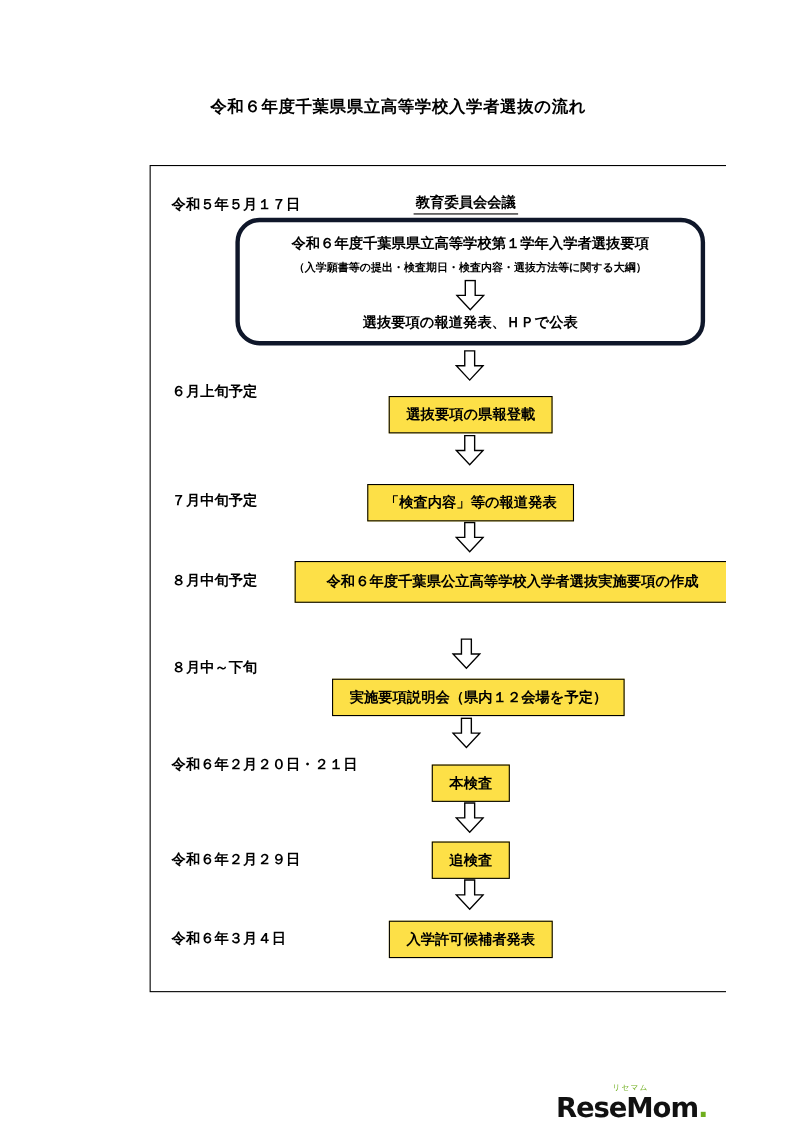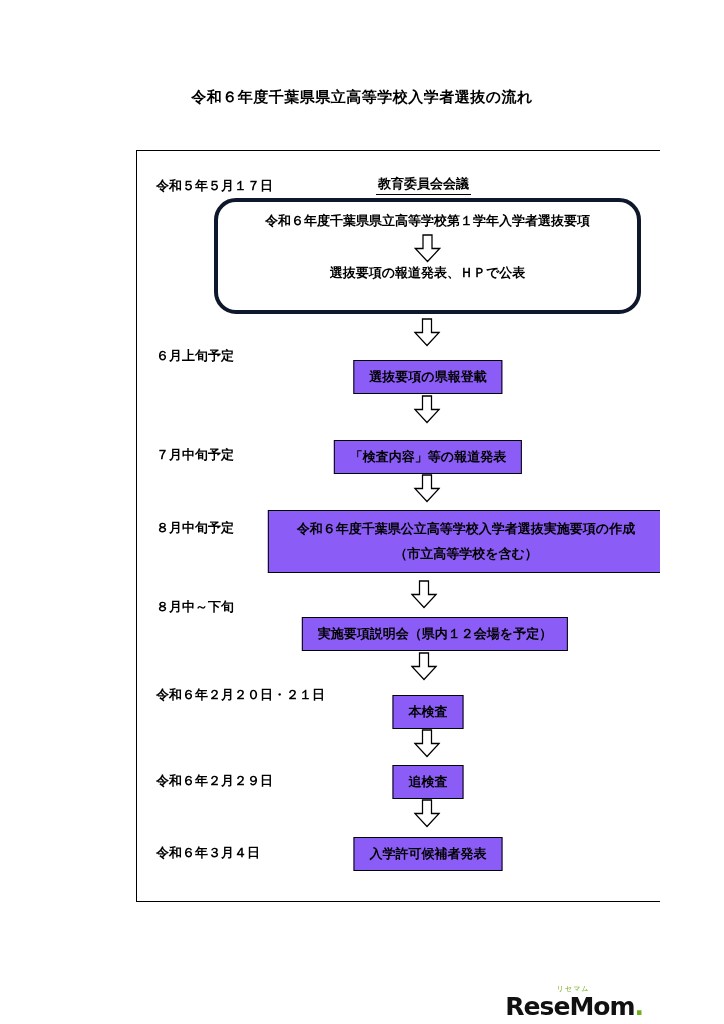--- a/index.html
+++ b/index.html
@@ -65,21 +65,21 @@
   .arrow-inline { display: block; margin-top: 4px; line-height: 0; }
   .arrow {
     position: absolute;
     transform: translateX(-50%);
     line-height: 0;
   }
   .fbox {
     position: absolute;
     transform: translateX(-50%);
     border: 1px solid #000;
-    background: #8b5cf6;
+    background: #fde047;
     font-size: 13px;
     font-weight: bold;
     text-align: center;
     padding: 7px 15px;
     white-space: nowrap;
   }
   .fbox .second-line { display: block; margin-top: 7px; font-weight: bold; }
   .logo {
     position: absolute;
     right: 16px;
@@ -113,20 +113,21 @@
 
   <div class="title">令和６年度千葉県県立高等学校入学者選抜の流れ</div>
 
   <div class="outer"></div>
 
   <span class="date" style="left:92px; top:175px;">令和５年５月１７日</span>
   <span class="date underline" style="left:312px; top:173px;">教育委員会会議</span>
 
   <div class="rounded">
     <div class="rline1">令和６年度千葉県県立高等学校第１学年入学者選抜要項</div>
+    <div class="rline2">（入学願書等の提出・検査期日・検査内容・選抜方法等に関する大綱）</div>
     <span class="arrow-inline">
       <svg viewBox="0 0 30 32" width="27" height="29" aria-hidden="true">
           <polygon points="10,1 20,1 20,16 28.5,16 15,30.5 1.5,16 10,16" fill="#fff" stroke="#000" stroke-width="1.4"></polygon>
         </svg>
     </span>
     <div class="rline3">選抜要項の報道発表、ＨＰで公表</div>
   </div>
 
   <span class="arrow" style="left:363px; top:316px;">
     <svg viewBox="0 0 30 32" width="27" height="29" aria-hidden="true">
@@ -148,21 +149,20 @@
 
   <span class="arrow" style="left:363px; top:472px;">
     <svg viewBox="0 0 30 32" width="27" height="29" aria-hidden="true">
         <polygon points="10,1 20,1 20,16 28.5,16 15,30.5 1.5,16 10,16" fill="#fff" stroke="#000" stroke-width="1.4"></polygon>
       </svg>
   </span>
 
   <span class="date" style="left:92px; top:517px;">８月中旬予定</span>
   <div class="fbox" style="left:402px; top:508px; padding:9px 28px;">
     <span>令和６年度千葉県公立高等学校入学者選抜実施要項の作成</span>
-    <span class="second-line">（市立高等学校を含む）</span>
   </div>
 
   <span class="date" style="left:92px; top:596px;">８月中～下旬</span>
   <span class="arrow" style="left:360px; top:578px;">
     <svg viewBox="0 0 30 32" width="27" height="29" aria-hidden="true">
         <polygon points="10,1 20,1 20,16 28.5,16 15,30.5 1.5,16 10,16" fill="#fff" stroke="#000" stroke-width="1.4"></polygon>
       </svg>
   </span>
   <div class="fbox" style="left:371px; top:615px;">実施要項説明会（県内１２会場を予定）</div>
 

